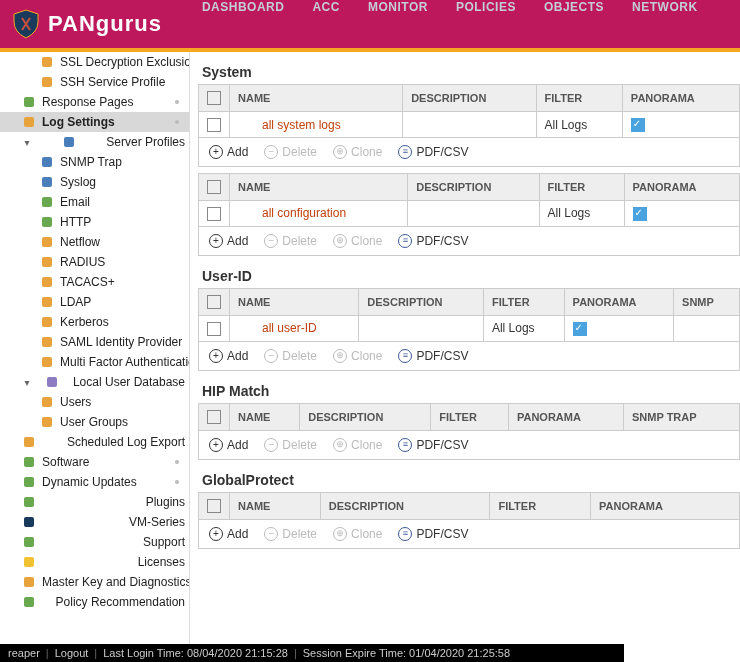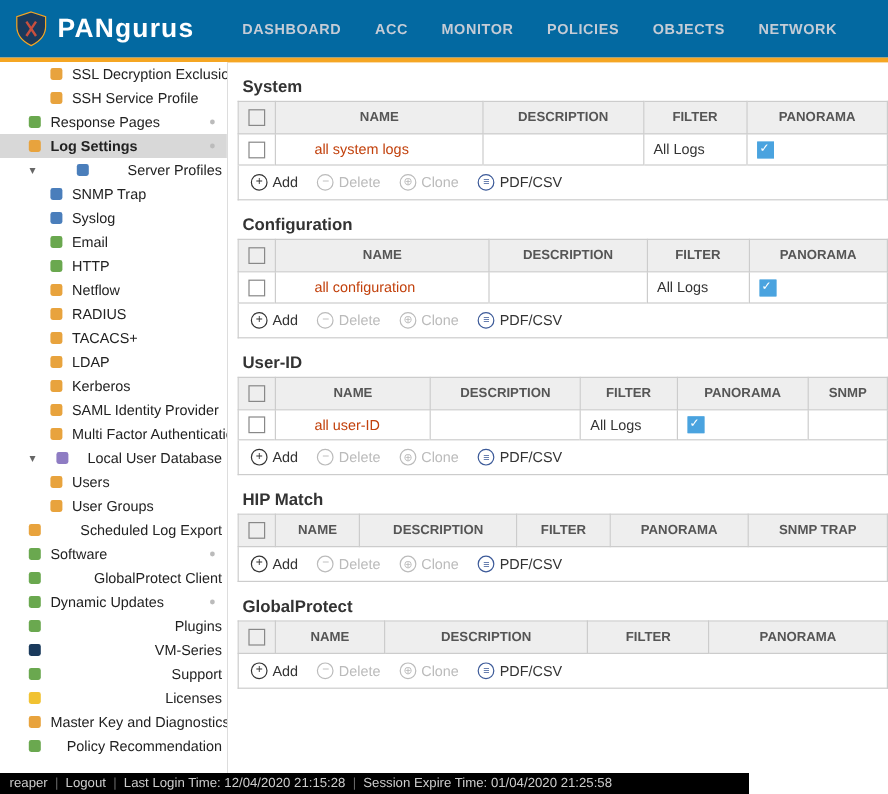--- a/index.html
+++ b/index.html
@@ -1,38 +1,38 @@
 <!DOCTYPE html>
 <html><head>
 <meta charset="utf-8">
 <style>
 * { margin: 0; padding: 0; box-sizing: border-box; font-family: Arial, Helvetica, sans-serif; }
 body { width: 740px; height: 662px; overflow: hidden; background: #fff; font-size: 13px; color: #333; }
-.header { background: #0369a1; height: 48px; display: flex; align-items: center; padding: 0 10px; }
+.header { background: #be185d; height: 48px; display: flex; padding: 0 10px; }
 .logo { display: flex; align-items: center; gap: 6px; }
 .logo-icon { width: 32px; height: 32px; }
 .logo-text { font-size: 22px; font-weight: bold; color: #fff; letter-spacing: 1px; }
 .nav { display: flex; gap: 28px; margin-left: 40px; }
 .nav-item { color: #c5ccd6; font-size: 12px; font-weight: bold; letter-spacing: 0.5px; cursor: pointer; }
 .orange-bar { height: 4px; background: #f5a623; }
 .main { display: flex; height: 610px; }
 .sidebar { width: 190px; overflow-y: auto; border-right: 1px solid #ddd; background: #fff; font-size: 12px; flex-shrink: 0; }
 .sidebar::-webkit-scrollbar { width: 8px; }
 .tree-item { display: flex; align-items: center; gap: 6px; padding: 3px 4px 3px 22px; cursor: pointer; white-space: nowrap; color: #222; }
 .tree-item.selected { background: #d8d8d8; font-weight: bold; }
 .tree-item .dot { width: 4px; height: 4px; border-radius: 50%; background: #bbb; margin-left: auto; margin-right: 6px; }
 .tree-item.l1 { padding-left: 22px; justify-content: space-between; }
 .tree-item.l2 { padding-left: 40px; }
 .caret { width: 10px; font-size: 10px; color: #666; display: inline-block; text-align: center; }
 .ico { width: 14px; height: 14px; display: inline-flex; align-items: center; justify-content: center; flex-shrink: 0; }
 .content { flex: 1; padding: 0 0 2px 8px; overflow-y: auto; }
 .section { margin-top: 6px; }
 .section-title { font-size: 14px; font-weight: 600; padding: 6px 4px 4px; color: #333; }
 .tbl { width: 100%; border-collapse: collapse; border: 1px solid #ccc; }
-.tbl th { background: #eee; text-align: center; font-size: 11px; font-weight: bold; padding: 6px 8px; border: 1px solid #ccc; color: #555; }
+.tbl th { background: #eee; text-align: left; font-size: 11px; font-weight: bold; padding: 6px 8px; border: 1px solid #ccc; color: #555; }
 .tbl td { padding: 5px 8px; border-left: 1px solid #ccc; border-right: 1px solid #ccc; font-size: 12px; vertical-align: middle; }
 .tbl th:first-child, .tbl td:first-child { width: 28px; text-align: center; }
 .tbl a { color: #c2410c; text-decoration: none; font-size: 12px; margin-left: 24px; }
 .chk { width: 14px; height: 14px; border: 1px solid #888; display: inline-block; vertical-align: middle; }
 .chk.checked { background: #4aa3df; border-color: #4aa3df; position: relative; }
 .chk.checked::after { content: "✓"; color: #fff; font-size: 10px; position: absolute; top: -1px; left: 1px; }
 .toolbar { display: flex; gap: 4px; padding: 5px 4px; align-items: center; border: 1px solid #ccc; border-top: none; }
 .tbtn { display: flex; align-items: center; gap: 4px; padding: 2px 6px; font-size: 12px; cursor: pointer; color: #333; }
 .tbtn.disabled { color: #bbb; cursor: default; }
 .tbtn .ticon { width: 14px; height: 14px; border: 1.5px solid currentColor; border-radius: 50%; display: inline-flex; align-items: center; justify-content: center; font-size: 10px; line-height: 1; }
@@ -244,28 +244,20 @@
         </span>
         <span>Software</span>
         <span class="dot"></span>
       </div>
       <div class="tree-item l1">
         <span class="ico">
           <svg viewBox="0 0 14 14">
             <rect x="2" y="2" width="10" height="10" rx="2" fill="#6aa84f"></rect>
           </svg>
         </span>
-        <span>GlobalProtect Client</span>
-      </div>
-      <div class="tree-item l1">
-        <span class="ico">
-          <svg viewBox="0 0 14 14">
-            <rect x="2" y="2" width="10" height="10" rx="2" fill="#6aa84f"></rect>
-          </svg>
-        </span>
         <span>Dynamic Updates</span>
         <span class="dot"></span>
       </div>
       <div class="tree-item l1">
         <span class="ico">
           <svg viewBox="0 0 14 14">
             <rect x="2" y="2" width="10" height="10" rx="2" fill="#6aa84f"></rect>
           </svg>
         </span>
         <span>Plugins</span>
@@ -347,21 +339,20 @@
             <span class="ticon clone"></span>
             <span>Clone</span>
           </span>
           <span class="tbtn pdf">
             <span class="ticon file"></span>
             <span>PDF/CSV</span>
           </span>
         </div>
       </div>
       <div class="section">
-        <div class="section-title">Configuration</div>
         <table class="tbl">
           <thead>
             <tr>
               <th><span class="chk"></span></th>
               <th>NAME</th>
               <th>DESCRIPTION</th>
               <th>FILTER</th>
               <th>PANORAMA</th>
             </tr>
           </thead>
@@ -505,16 +496,16 @@
         </div>
       </div>
     </div>
 </div>
 
 <div class="footer">
   <span>reaper</span>
   <span class="divider">|</span>
   <span class="link">Logout</span>
   <span class="divider">|</span>
-  <span>Last Login Time: 12/04/2020 21:15:28</span>
+  <span>Last Login Time: 08/04/2020 21:15:28</span>
   <span class="divider">|</span>
   <span>Session Expire Time: 01/04/2020 21:25:58</span>
 </div>
 
 </body></html>

